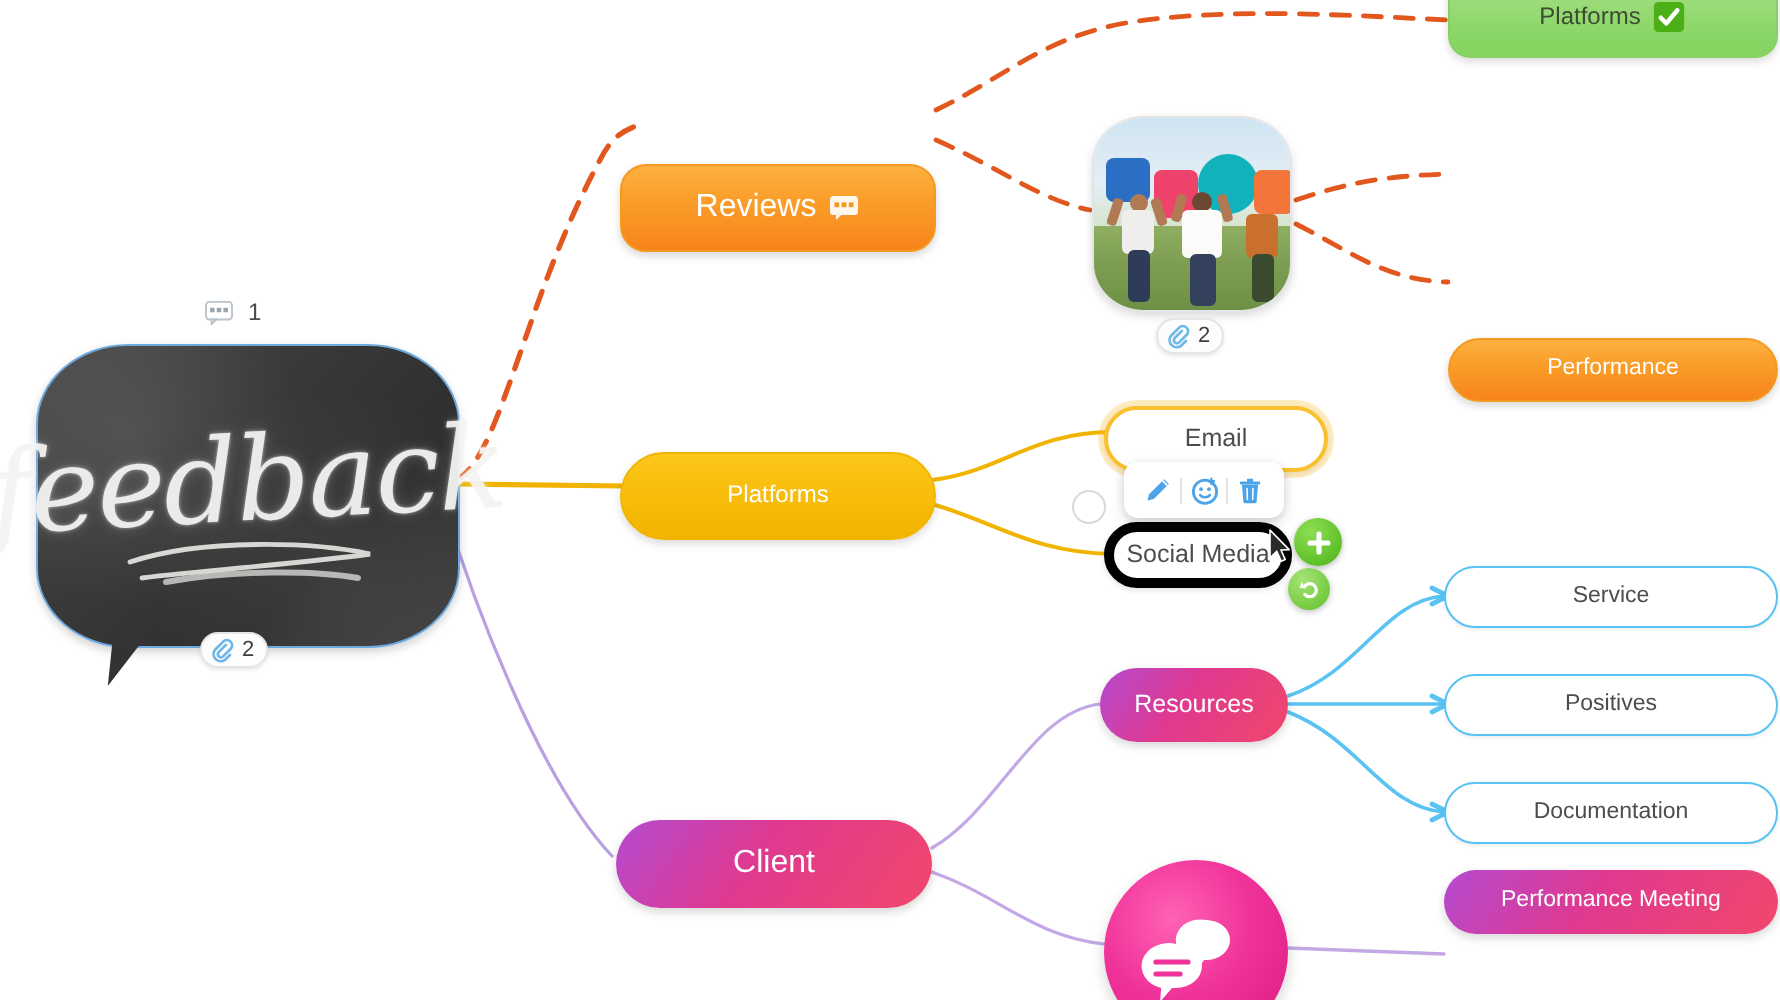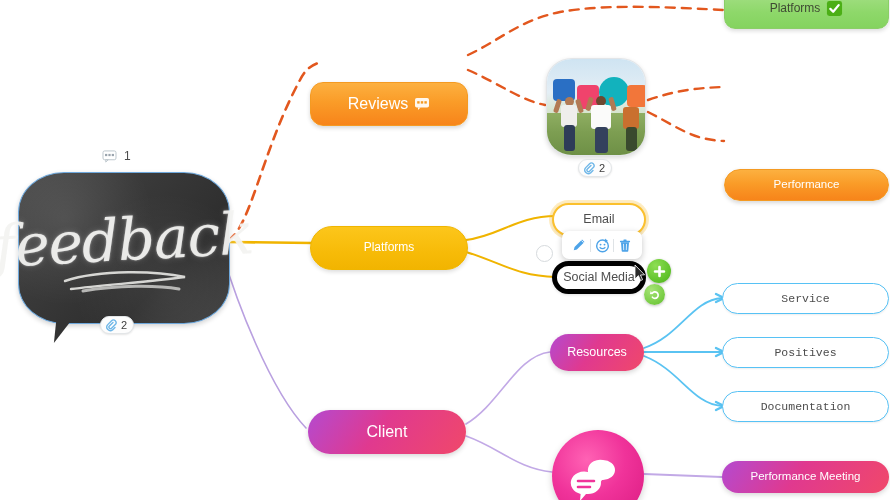--- a/index.html
+++ b/index.html
@@ -91,21 +91,20 @@
     box-shadow:0 2px 4px rgba(0,0,0,.14);
   }
   .magenta{
     background:linear-gradient(125deg,#b44ad0 0%,#e0398f 45%,#f0486a 100%);
     border:none;color:#ffffff;
     box-shadow:0 2px 5px rgba(0,0,0,.16);
   }
   .whitepill{
     background:#ffffff;border:1.6px solid #57c2f5;color:#4d4d4d;
     box-shadow:0 1px 2px rgba(0,0,0,.07);
-    font-family:Liberation Mono, monospace;
   }
   .whitepill-plain{
     background:#ffffff;border:5px solid #000000;color:#4d4d4d;
     box-shadow:0 1px 3px rgba(0,0,0,.12);
   }
   .selected-yellow{
     background:#ffffff;color:#4d4d4d;
     border:2.5px solid #fbc02d;
     box-shadow:0 0 0 3px rgba(251,192,45,.30),0 1px 3px rgba(0,0,0,.12);
   }
@@ -312,21 +311,21 @@
   </div>
 
   <div class="node orange pill" style="left:724px;top:125px;width:165px;height:32px;font-size:11.5px;">
     <span class="lbl">Performance</span>
   </div>
 
   <div class="node yellow pill" style="left:310px;top:226px;width:158px;height:44px;font-size:12px;">
     <span class="lbl">Platforms</span>
   </div>
 
-  <div class="node selected-yellow pill" style="left:552px;top:203px;width:94px;height:33px;font-size:12.5px;z-index:30;">
+  <div class="node selected-yellow pill" style="left:552px;top:203px;width:112px;height:33px;font-size:12.5px;z-index:30;">
     <span class="lbl">Email</span>
   </div>
 
   <div class="node whitepill-plain pill" style="left:552px;top:261px;width:94px;height:33px;font-size:12.5px;">
     <span class="lbl">Social Media</span>
   </div>
 
   <div class="collapse-dot"></div>
 
   <div class="toolbar">
@@ -392,17 +391,17 @@
   </div>
 
   <div class="node circnode">
     <svg width="56" height="46" viewBox="0 0 56 46" style="margin-top:6px;">
       <path d="M33,4 a12,10 0 0 1 0,20 l-1,0 l-4,6 l-0.6,-6 a12,10 0 0 1 5.6,-20 Z" fill="#ffffff"></path>
       <path d="M18,16 a13,11 0 0 1 0,22 l-2,0 l-6,7 l0.6,-7 a13,11 0 0 1 7.4,-22 Z" fill="#ffffff"></path>
       <path d="M8,25 L24,25 M8,31 L20,31" stroke="#f0339a" stroke-width="2.6" stroke-linecap="round"></path>
     </svg>
   </div>
 
-  <div class="node magenta pill" style="left:722px;top:461px;width:167px;height:32px;font-size:11.5px;">
+  <div class="node magenta pill" style="left:722px;top:435px;width:167px;height:32px;font-size:11.5px;">
     <span class="lbl">Performance Meeting</span>
   </div>
 
 </div>
 
 </body></html>

